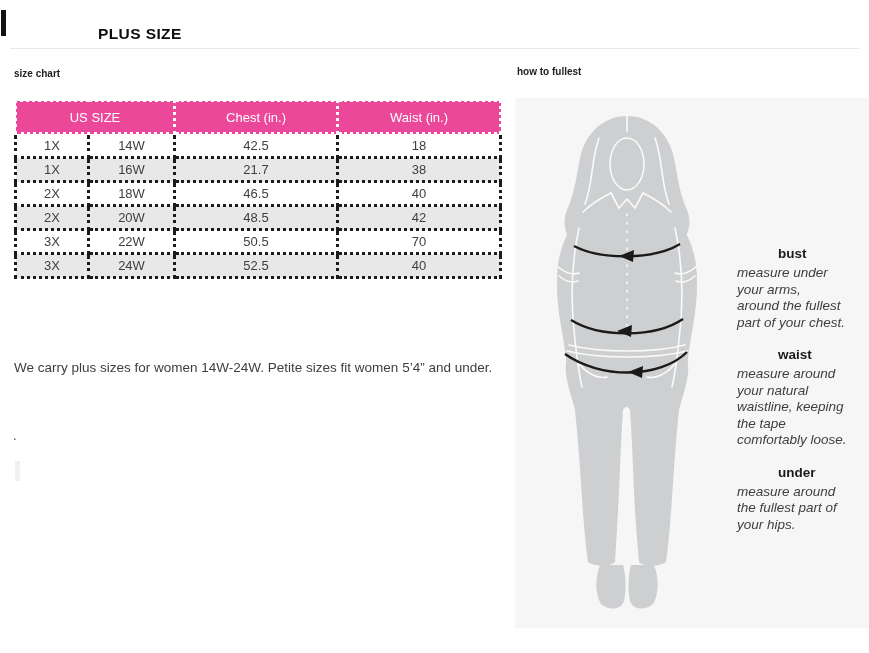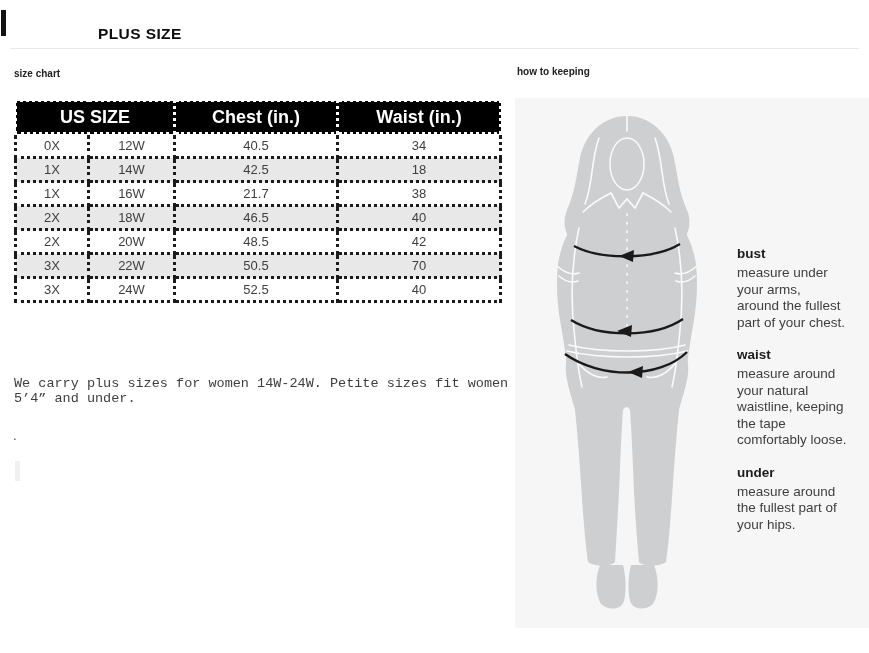--- a/index.html
+++ b/index.html
@@ -19,51 +19,51 @@
   .section-heading { position:absolute; font-size:10px; font-weight:bold; color:#212121; }
   #size-chart-heading { left:14px; top:68px; }
   #measure-heading { left:517px; top:66px; }
 
   
   .size-table {
     position:absolute; left:14px; top:99px;
     border-collapse:collapse; table-layout:fixed; width:485px;
   }
   .size-table th {
-    background:#000000; color:#ffffff;
+    background:#ec4899; color:#ffffff;
     border:3px dotted #ffffff;
-    font-size:18px; font-weight:bold;
+    font-size:13px; font-weight:normal;
     height:33px; text-align:center; vertical-align:middle;
   }
   .size-table td {
     border:3px dotted #1b1b1b;
     font-size:13px; color:#3e3e3e;
     height:24px; text-align:center; vertical-align:middle;
     background:#ffffff;
   }
   .size-table tbody tr:nth-child(even) td { background:#e8e8e8; }
 
   .note {
-    position:absolute; left:14px; top:376px; width:520px;
-    font-size:13.5px; color:#3e3e3e;font-family:Liberation Mono, monospace;
+    position:absolute; left:14px; top:360px; width:520px;
+    font-size:13.5px; color:#3e3e3e;
   }
   .stray-dot { position:absolute; left:13px; top:428px; font-size:13px; color:#4a4a4a; }
   .stray-bar { position:absolute; left:15px; top:461px; width:5px; height:20px; background:#f0f0f1; }
 
   
   .measure-panel {
     position:absolute; left:515px; top:98px; width:354px; height:530px;
     background:#f6f6f7;
   }
   .figure-svg { position:absolute; left:0; top:0; }
   .measure-text { position:absolute; left:222px; top:148px; width:130px; }
-  .m-label { font-size:13.5px; font-weight:bold; color:#1b1b1b; margin-bottom:4px; }
+  .m-label { font-size:13.5px; font-weight:bold; color:#1b1b1b; margin-bottom:4px;margin-left:41px; }
   .m-para {
     font-size:13.5px; color:#3e3e3e; line-height:16.5px;
-    white-space:pre-line; margin-bottom:16px;
+    white-space:pre-line; margin-bottom:16px;font-style:italic;
   }
 </style>
 </head>
 <body>
 
 <div class="left-mark"></div>
 
 <h1 class="page-title">PLUS SIZE</h1>
 <div class="top-divider"></div>
 
@@ -78,26 +78,20 @@
   </colgroup>
   <thead>
     <tr>
       <th colspan="2">US SIZE</th>
       <th>Chest (in.)</th>
       <th>Waist (in.)</th>
     </tr>
   </thead>
   <tbody>
       <tr>
-        <td>0X</td>
-        <td>12W</td>
-        <td>40.5</td>
-        <td>34</td>
-      </tr>
-      <tr>
         <td>1X</td>
         <td>14W</td>
         <td>42.5</td>
         <td>18</td>
       </tr>
       <tr>
         <td>1X</td>
         <td>16W</td>
         <td>21.7</td>
         <td>38</td>
@@ -126,21 +120,21 @@
         <td>52.5</td>
         <td>40</td>
       </tr>
     </tbody>
 </table>
 
 <p class="note">We carry plus sizes for women 14W-24W. Petite sizes fit women 5’4” and under.</p>
 <span class="stray-dot">.</span>
 <div class="stray-bar"></div>
 
-<h2 class="section-heading" id="measure-heading">how to keeping</h2>
+<h2 class="section-heading" id="measure-heading">how to fullest</h2>
 
 <div class="measure-panel">
 
   <svg class="figure-svg" width="354" height="530" viewBox="0 0 354 530">
     <g fill="#cdcfd1" stroke="none">
 
       <path d="M112,18 C88,18 70,36 65,60 C61,80 60,94 52,112
         C47,124 50,136 57,144 L75,152 L149,152 L167,144 C174,136 177,124 172,112
         C164,94 163,80 159,60 C154,36 136,18 112,18 Z"></path>
 

